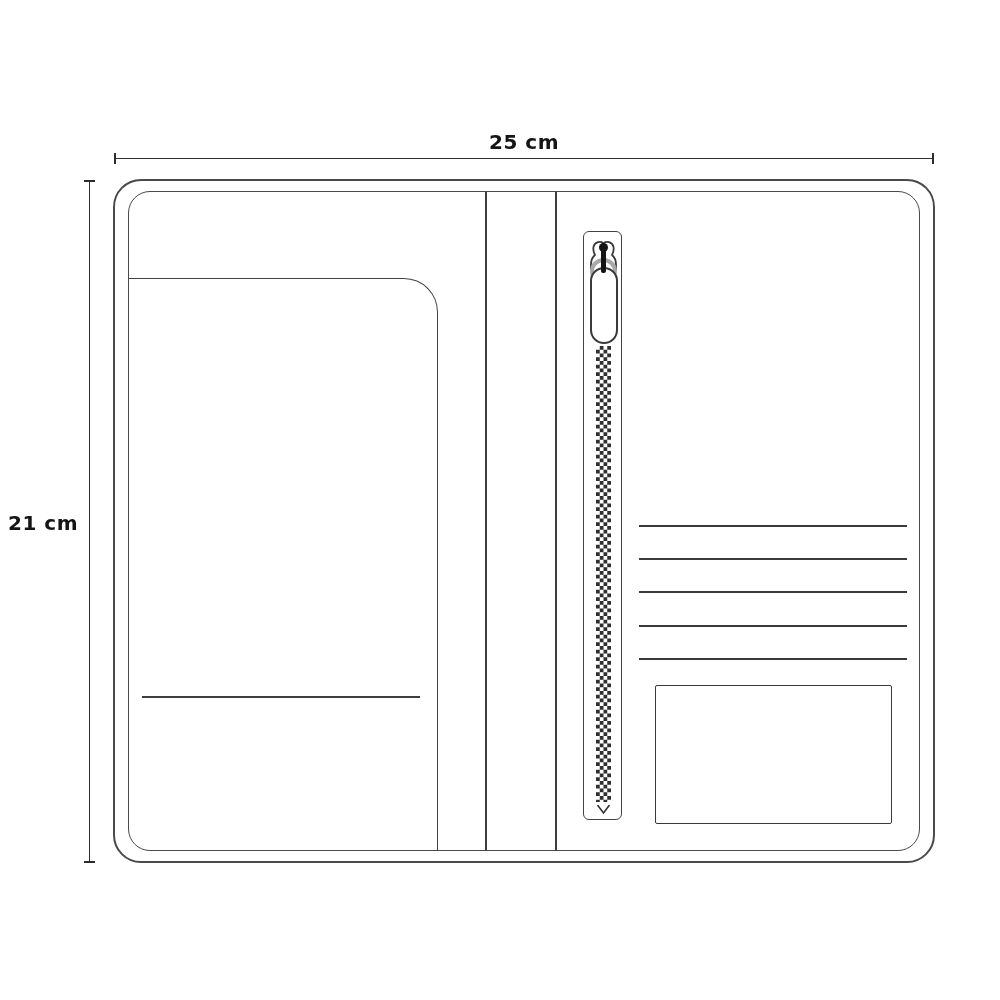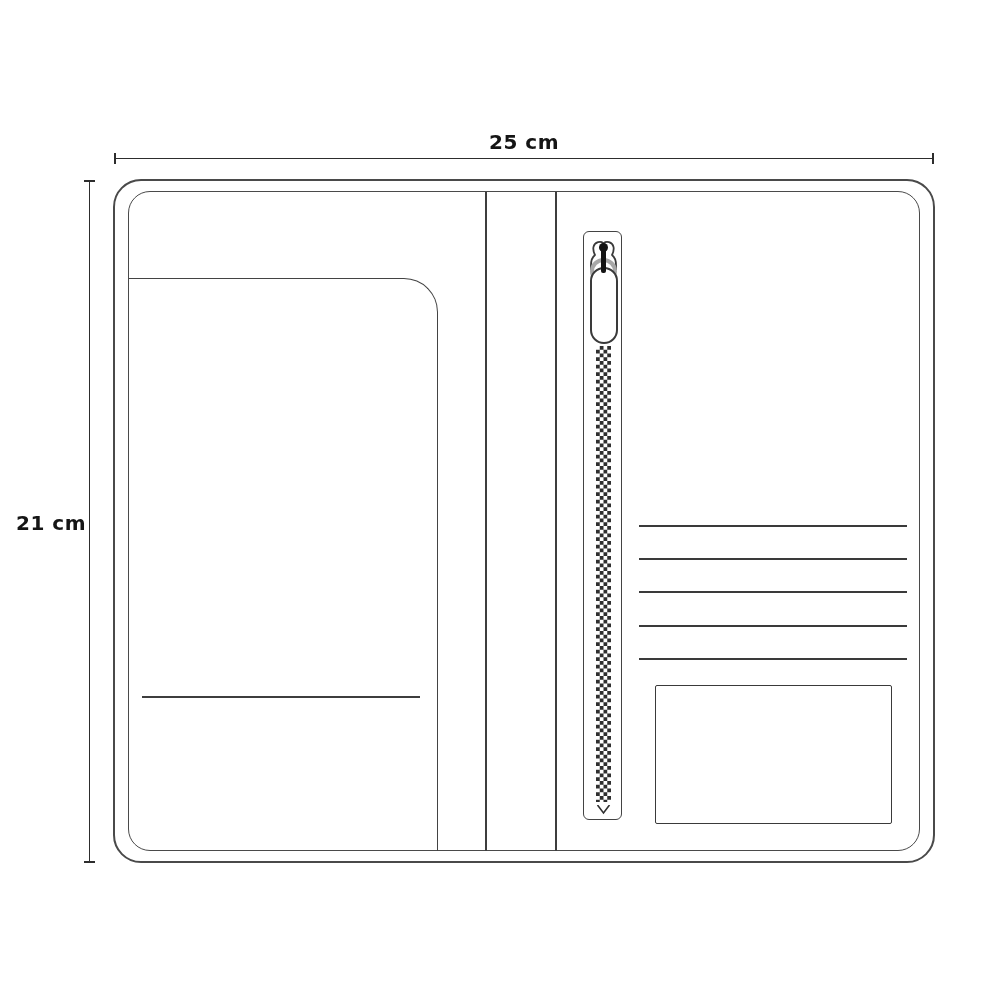--- a/index.html
+++ b/index.html
@@ -62,21 +62,21 @@
 </head>
 <body>
 
 <div id="stage">
 
   <div class="dim-label" style="left:474px;top:130px;width:100px;text-align:center;">25 cm</div>
   <div class="dim-line-h" style="left:115px;top:158px;width:818px;"></div>
   <div class="dim-tick-v" style="left:114px;top:153px;"></div>
   <div class="dim-tick-v" style="left:932px;top:153px;"></div>
 
-  <div class="dim-label" style="left:8px;top:511px;width:78px;text-align:right;">21 cm</div>
+  <div class="dim-label" style="left:8px;top:511px;width:78px;">21 cm</div>
   <div class="dim-line-v" style="left:89px;top:181px;height:682px;"></div>
   <div class="dim-tick-h" style="left:84px;top:180px;"></div>
   <div class="dim-tick-h" style="left:84px;top:861px;"></div>
 
   <div id="wallet-outer" class="outline"></div>
   <div id="wallet-inner" class="outline"></div>
 
   <div id="left-pocket"></div>
   <div id="left-pocket-slit" class="hline"></div>
 

